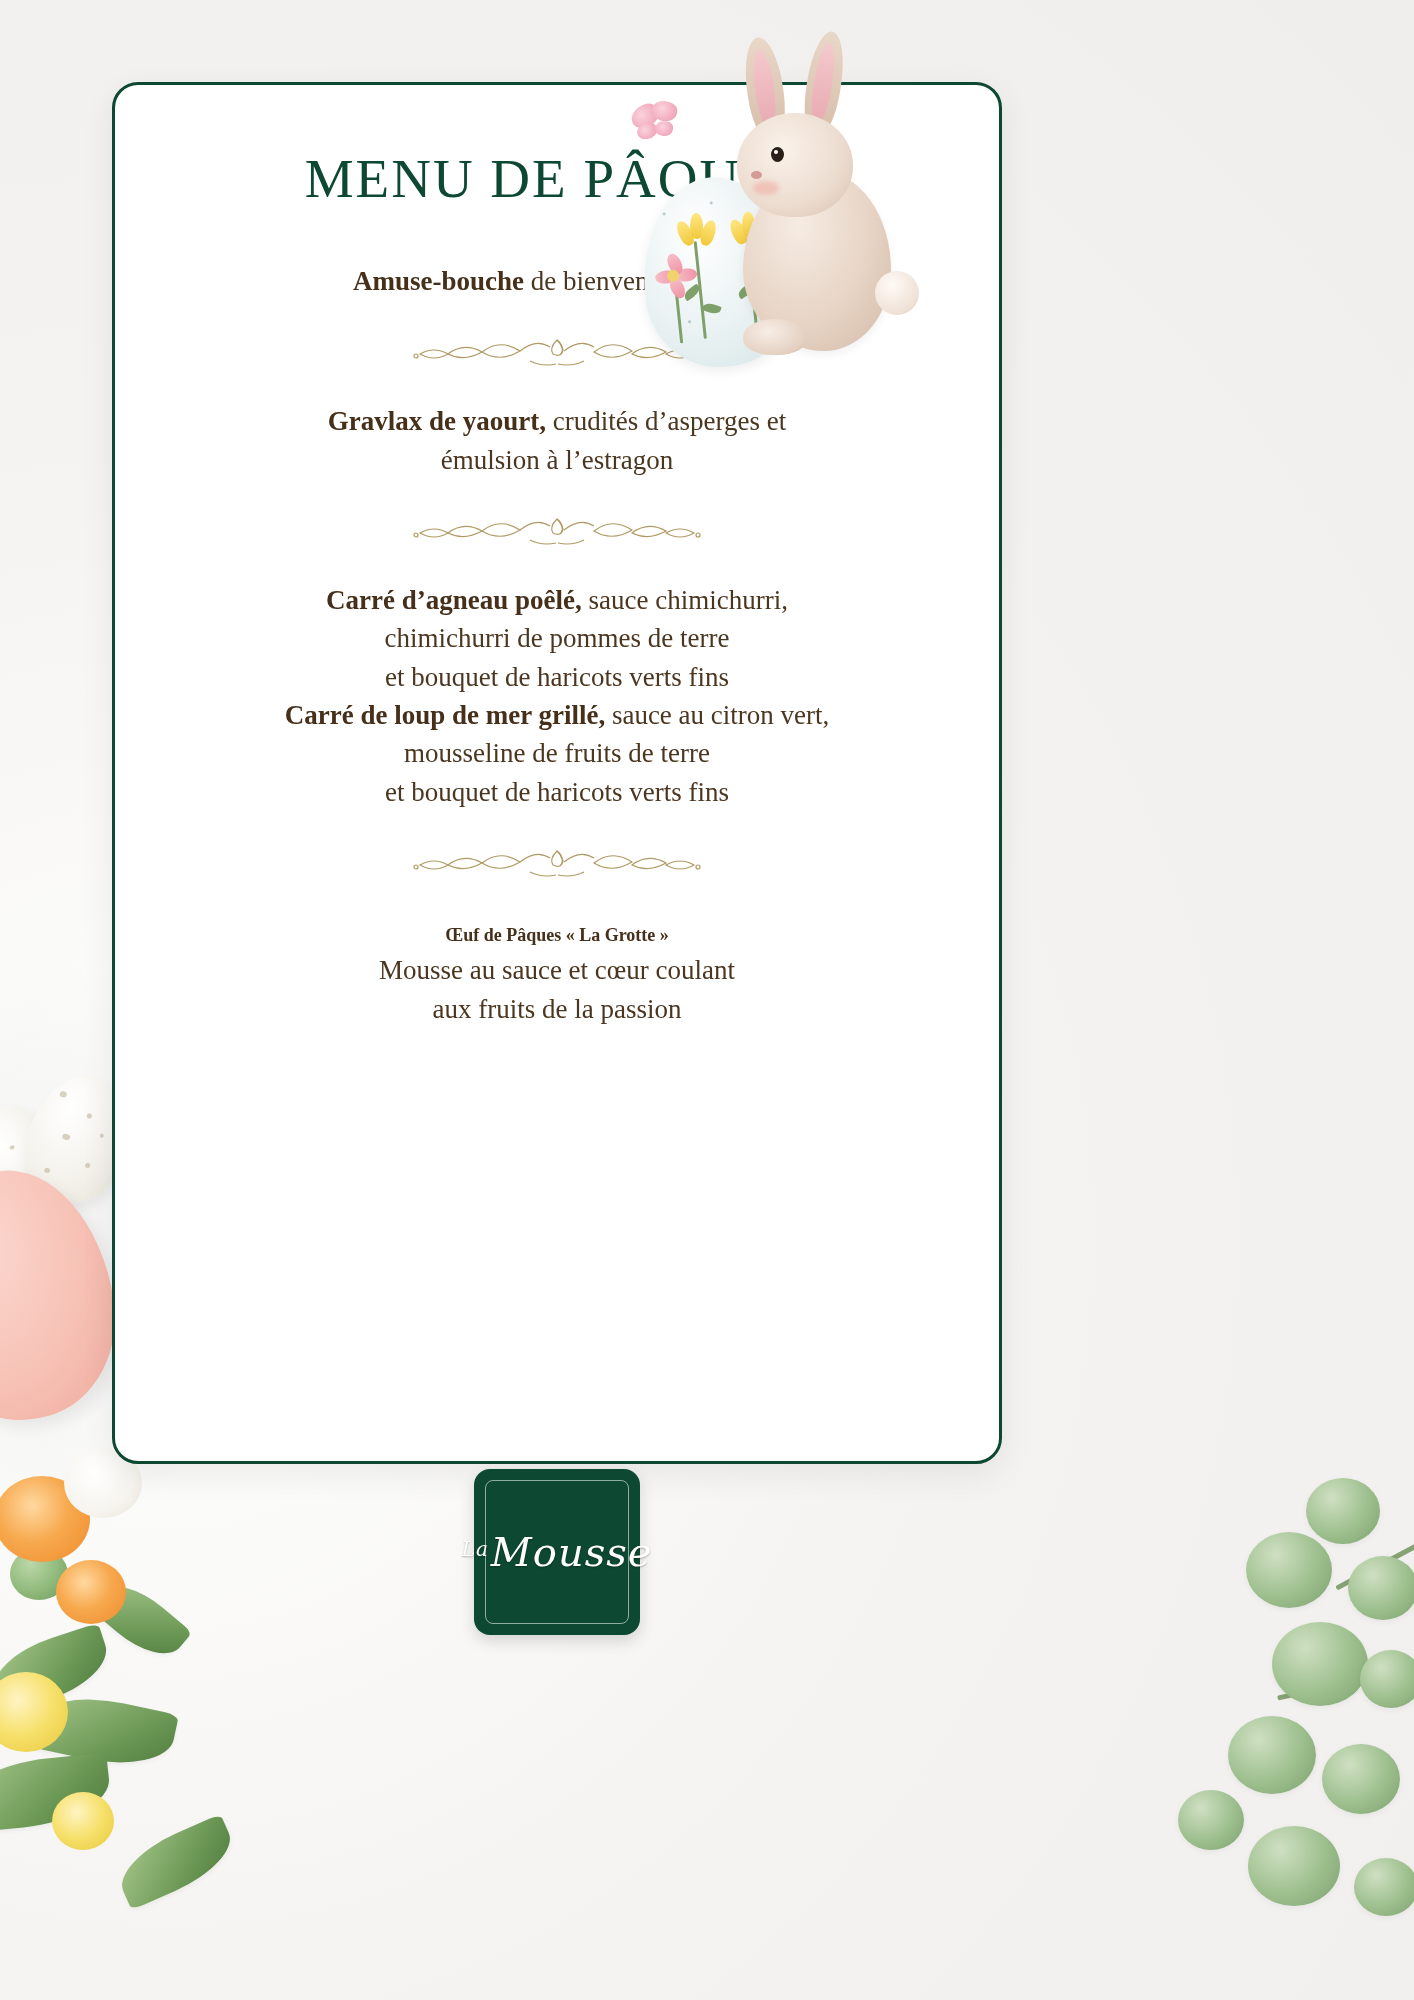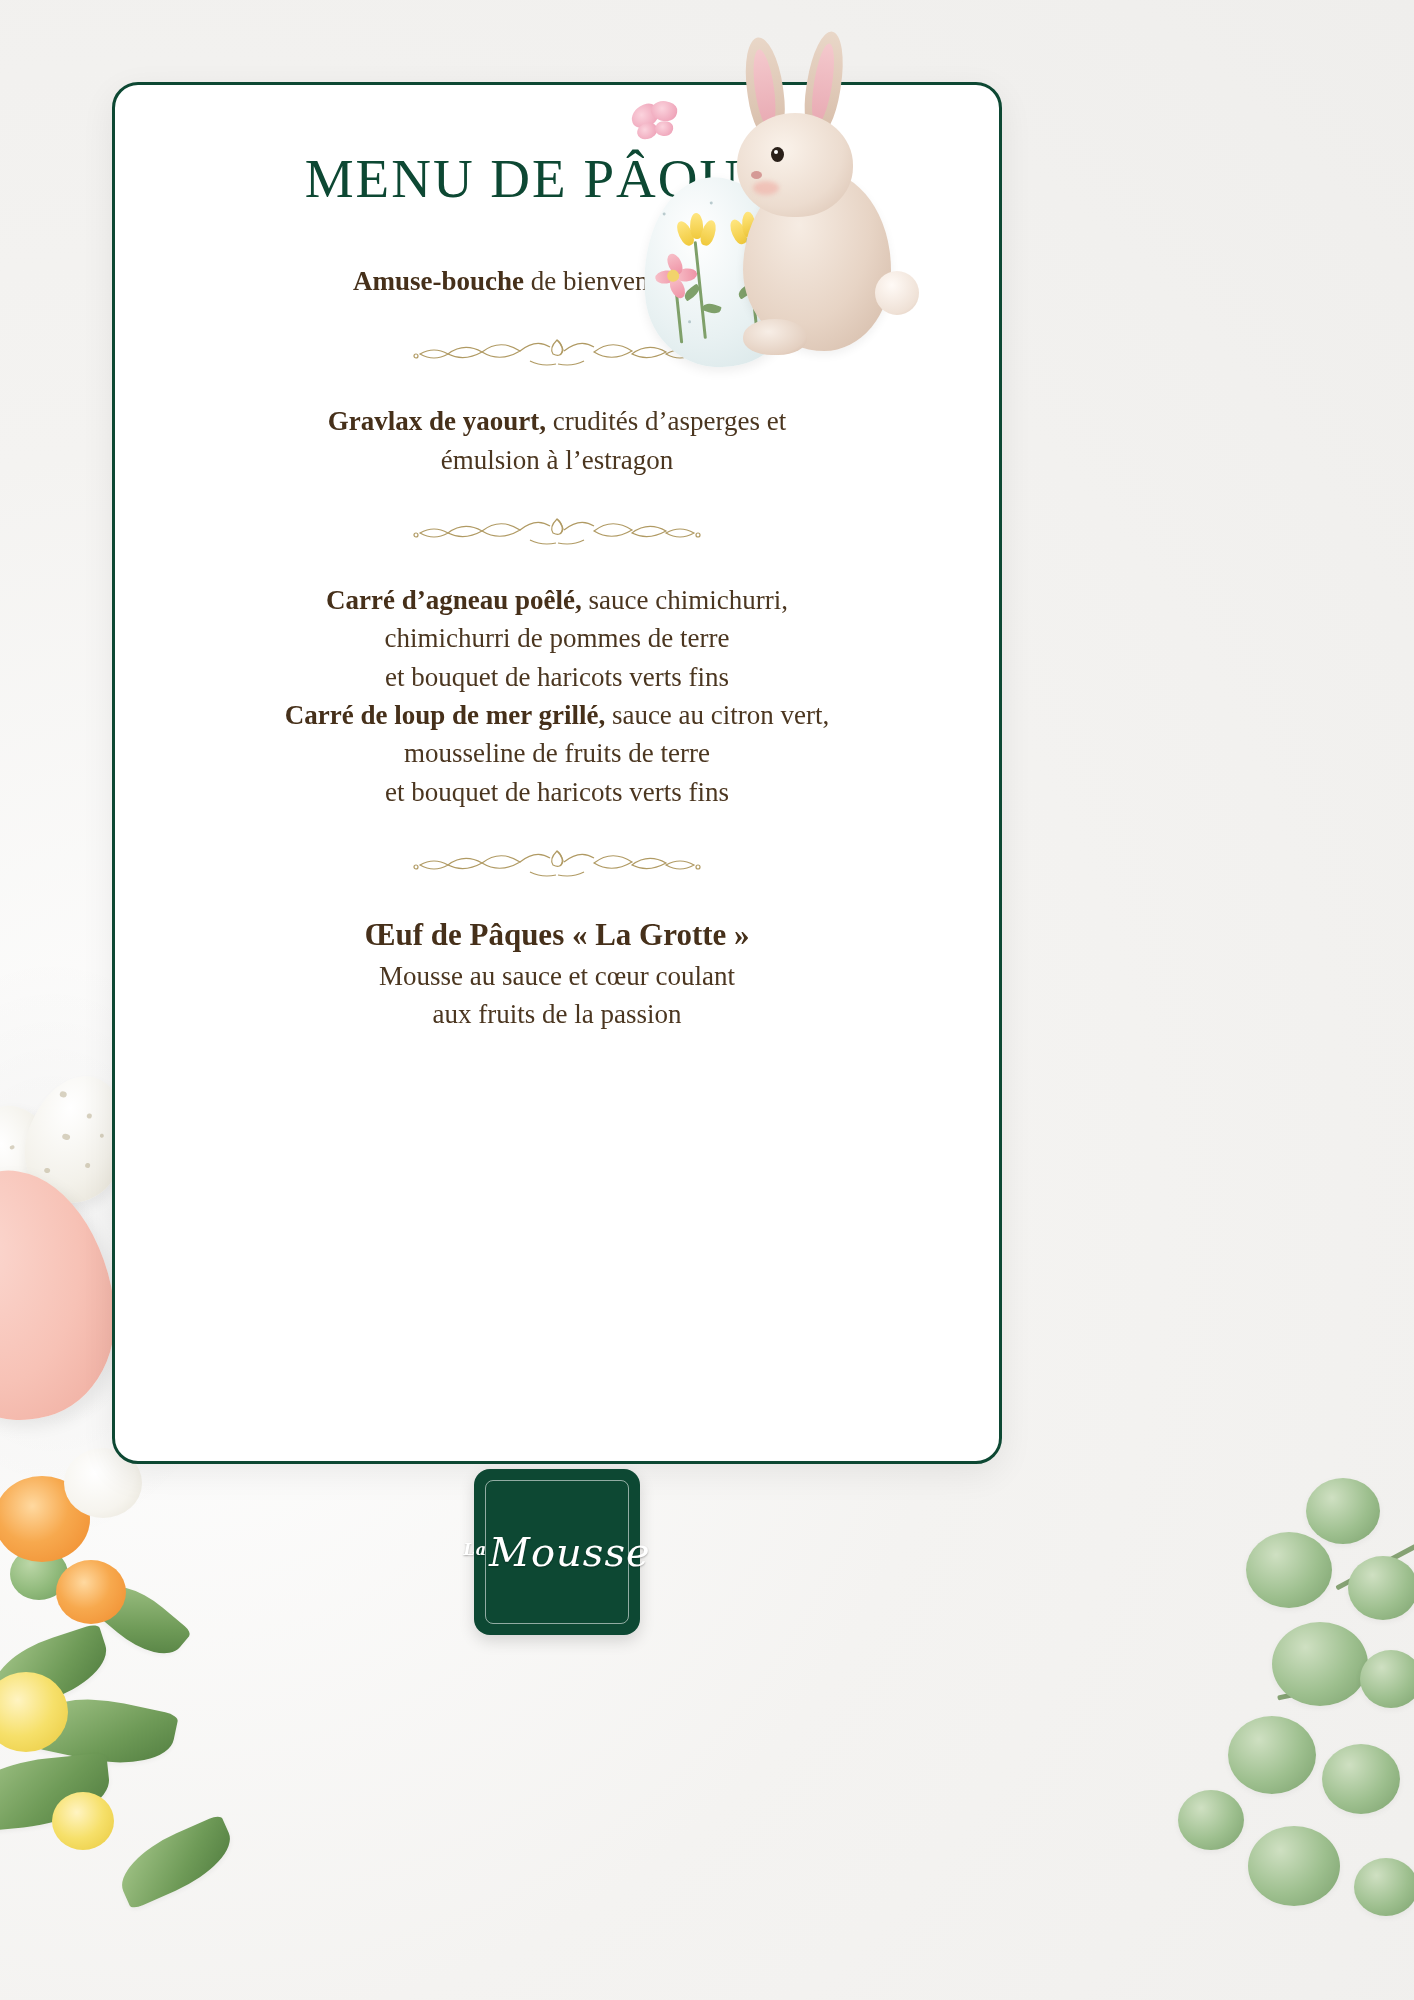--- a/index.html
+++ b/index.html
@@ -146,21 +146,21 @@
     color: #46301a;
     font-weight: bold;
     font-size: 25px;
     letter-spacing: 3px;
     margin: 40px 0 34px 0;
   }
   .block-dessert { margin-top: 0; }
   .dessert-title {
     font-weight: bold;
     color: #46301a;
-    font-size: 31px;
+    font-size: 18px;
   }
   .price {
     text-align: center;
     font-style: italic;
     color: #3b2e1d;
     font-size: 28px;
     margin-top: 66px;
     font-family: "Liberation Serif", serif;
   }
 
@@ -197,24 +197,23 @@
     align-items: center;
     justify-content: center;
     color: #ffffff;
     font-family: "DejaVu Serif", serif;
     font-style: italic;
     font-size: 40px;
     letter-spacing: 1px;
     text-shadow: 0 1px 2px rgba(0,0,0,0.3);
   }
   .logo-text .small {
-    font-size: 16px;
+    font-size: 20px;
     margin-right: 2px;
     margin-bottom: 6px;
-    font-weight: bold;
   }
 
   
   .bunny-wrap {
     position: absolute;
     right: 14px;
     top: 0px;
     width: 360px;
     height: 300px;
   }

